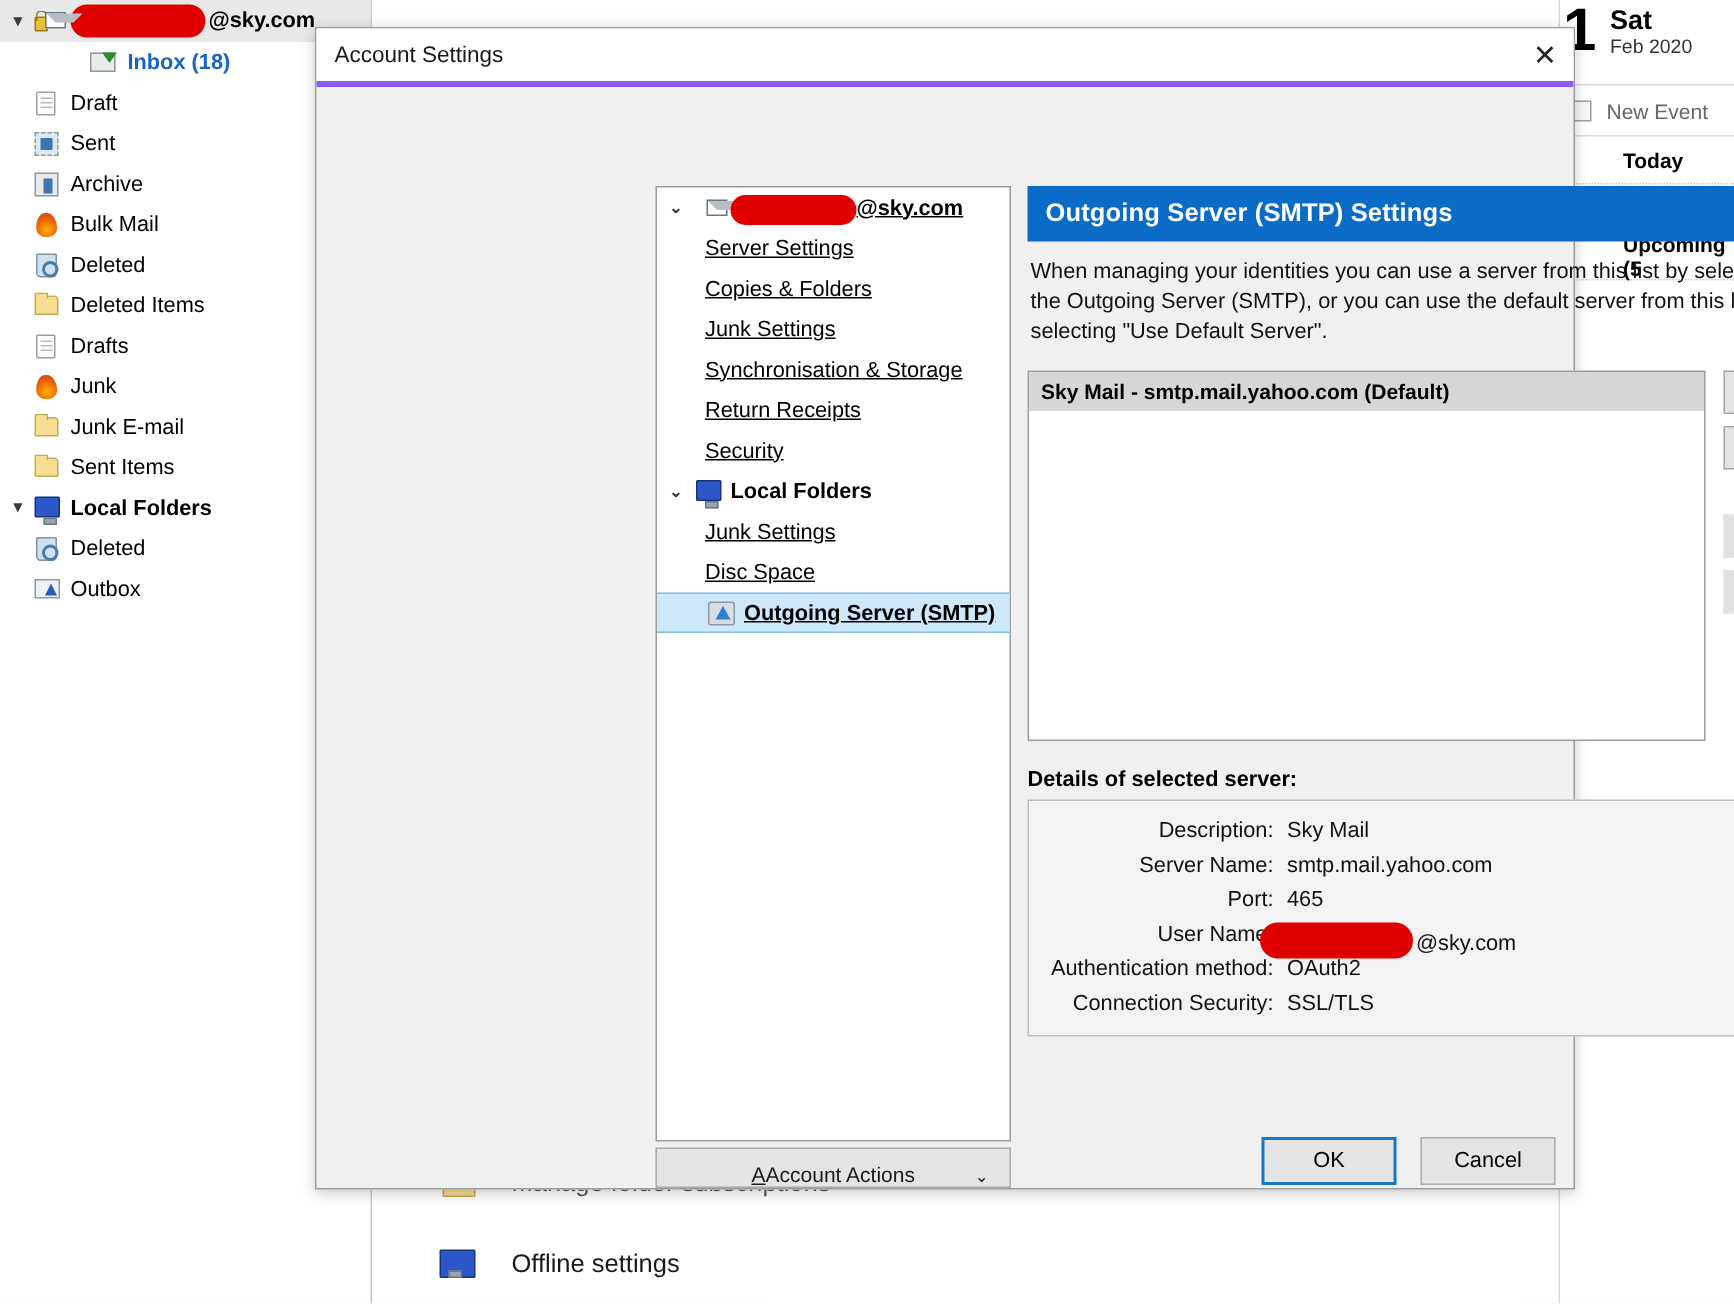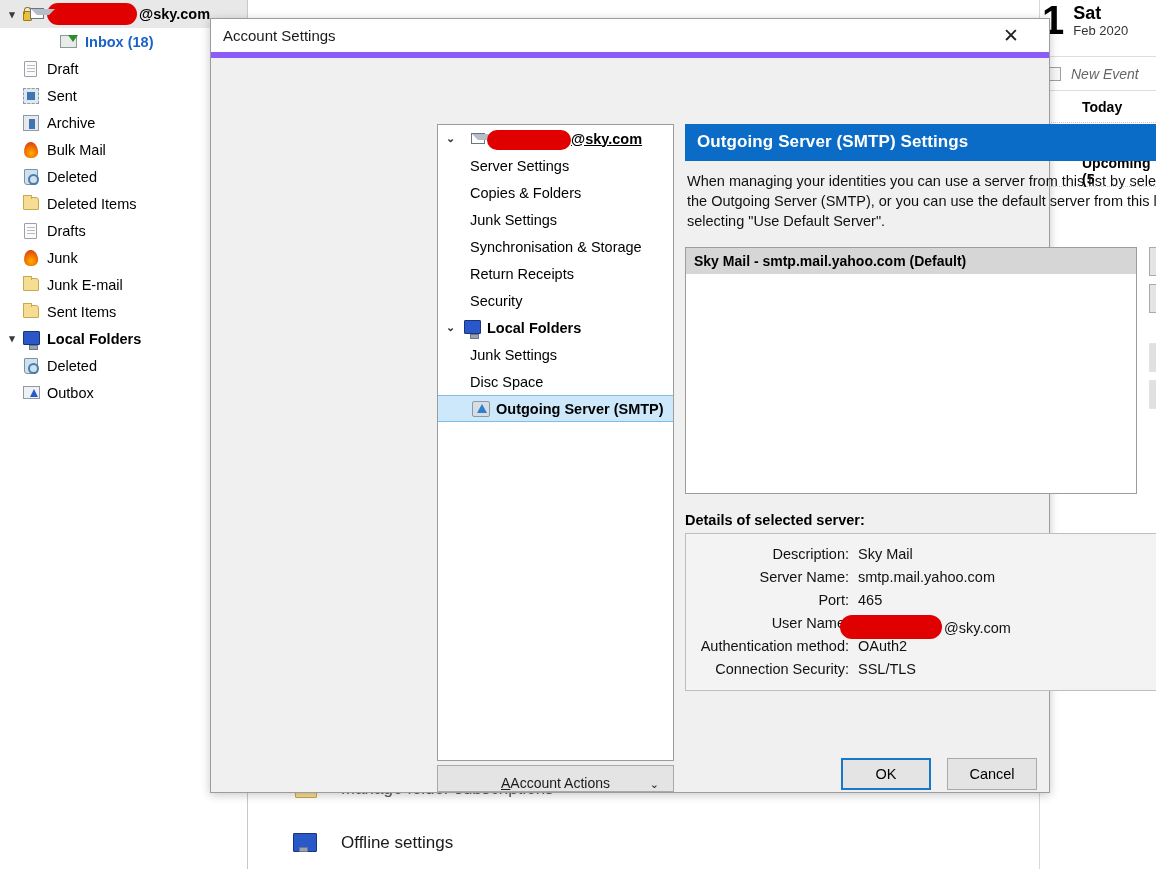--- a/index.html
+++ b/index.html
@@ -104,48 +104,48 @@
 
   
   .cal-col { position:absolute; left:1039px; top:0; width:117px; height:869px;
              background:#ffffff; border-left:1px solid #d8d8d8; }
   .cal-head { display:flex; align-items:flex-start; height:57px; padding-left:2px;
               border-bottom:1px solid #dddddd; background:#ffffff; }
   .cal-daynum { font-size:40px; font-weight:bold; line-height:40px; letter-spacing:-1px; }
   .cal-dw { font-size:18px; font-weight:bold; line-height:20px; padding-top:3px; }
   .cal-mo { font-size:13px; color:#333; line-height:15px; }
   .cal-newevent { display:flex; align-items:center; height:34px; padding-left:4px;
-                  border-bottom:1px solid #dddddd; font-size:14px; color:#666;font-style:italic; }
+                  border-bottom:1px solid #dddddd; font-size:14px; color:#666; }
   .cal-sec { display:flex; align-items:center; height:32px; padding-left:4px;
              font-weight:bold; font-size:14px; border-bottom:1px dotted #c9c9c9;gap:24px; }
   .cal-tw { width:14px; min-width:14px; font-size:10px; color:#333; }
 
   
   .dialog {
     position:absolute; left:210px; top:18px; width:840px; height:775px;
     background:#f0f0f0; border:1px solid #9c9c9c;
     box-shadow: 0 2px 9px rgba(0,0,0,0.22);
   }
   .dlg-title {
-    height:39px; background:#ffffff; border-bottom:6px solid #8b5cf6;
-    display:flex; align-items:center; padding:0 21px 0 12px;
+    height:39px; background:#ffffff; border-bottom:4px solid #8b5cf6;
+    display:flex; align-items:center; padding:0 2px 0 12px;
   }
   .dlg-title-text { flex:1; font-size:15px; color:#1a1a1a; }
   .dlg-close { width:34px; height:30px; display:flex; align-items:center; justify-content:center;
                font-size:19px; color:#222; cursor:default; }
 
   .dlg-body { position:relative; height:736px; padding:12px; }
 
   .tree-panel {
     position:absolute; left:226px; top:66px; width:237px; height:637px;
     background:#ffffff; border:1px solid #9c9c9c; overflow:hidden;
   }
   .tree-item { display:flex; align-items:center; height:27px; font-size:14.5px;
                padding-left:8px; white-space:nowrap; }
-  .tree-item.child { padding-left:32px; }
+  .tree-item.child { padding-left:32px;text-decoration:underline; }
   .tree-item.bold { font-weight:bold; }
   .tree-item.selected {
     background:#cde8fa; border-top:1px solid #7fbce6; border-bottom:1px solid #7fbce6;
     font-weight:bold;
   }
   .tree-tw { width:15px; min-width:15px; font-size:11px; color:#333; }
   .tree-ic { width:22px; min-width:22px; height:20px; position:relative; margin-right:4px; }
   .acct-underline { text-decoration: underline; }
 
   .acct-actions {

